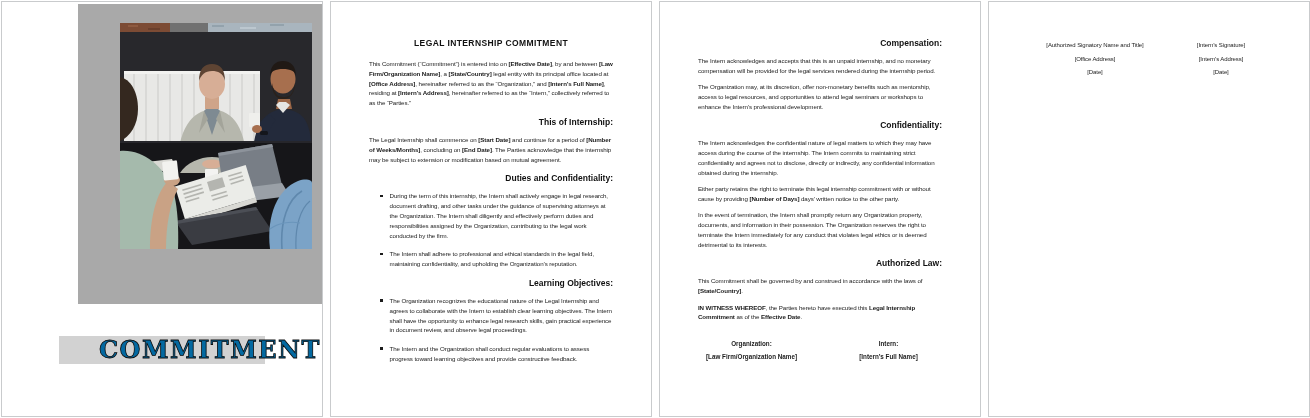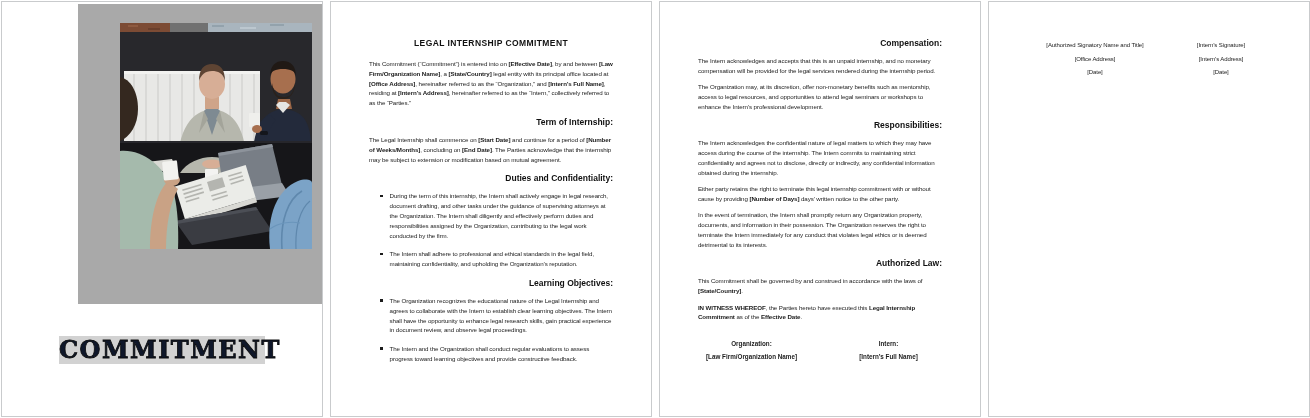--- a/index.html
+++ b/index.html
@@ -45,22 +45,22 @@
   .cover-l2 {
     top: 307px; font-size: 24px; line-height: 26px; letter-spacing: 1.5px;
     -webkit-text-stroke: 0.8px #0b0b0b;
   }
   .cover-l3-wrap {
     position: absolute; top: 334px; left: 50%; transform: translateX(-50%);
     width: 206px; height: 28px; background: #d2d2d2; text-align: center;
   }
   .cover-l3 {
     font-family: "DejaVu Serif", "Liberation Serif", serif;
-    font-weight: bold; color: #0f172a;
-    font-size: 24px; line-height: 28px; letter-spacing: 1.5px;
+    font-weight: bold; color: #0369a1;
+    font-size: 24px; line-height: 28px; letter-spacing: 1.5px; padding-left: 40px;
     -webkit-text-stroke: 0.8px #0b0b0b;
   }
 
   
   .content { padding: 36px 38px 0 38px; color: #1c1c1c; }
   .doc-title {
     margin: 0 0 11px 0;
     font-size: 8.5px; font-weight: bold; letter-spacing: 0.4px;
     text-align: center; color: #111;
   }
@@ -201,21 +201,21 @@
     </div>
     <div class="cover-l3-wrap">
       <span class="cover-l3">COMMITMENT</span>
     </div>
   </section>
 
   <section class="page">
     <div class="content">
       <h1 class="doc-title">LEGAL INTERNSHIP COMMITMENT</h1>
       <p class="p"><span>This Commitment (“Commitment”) is entered into on </span><span class="b">[Effective Date]</span><span>, by and between </span><span class="b">[Law Firm/Organization Name]</span><span>, a </span><span class="b">[State/Country]</span><span> legal entity with its principal office located at </span><span class="b">[Office Address]</span><span>, hereinafter referred to as the “Organization,” and </span><span class="b">[Intern’s Full Name]</span><span>, residing at </span><span class="b">[Intern’s Address]</span><span>, hereinafter referred to as the “Intern,” collectively referred to as the “Parties.”</span></p>
-      <h2 class="h">Term of Internship:</h2>
+      <h2 class="h">This of Internship:</h2>
       <p class="p"><span>The Legal Internship shall commence on </span><span class="b">[Start Date]</span><span> and continue for a period of </span><span class="b">[Number of Weeks/Months]</span><span>, concluding on </span><span class="b">[End Date]</span><span>. The Parties acknowledge that the internship may be subject to extension or modification based on mutual agreement.</span></p>
       <h2 class="h">Duties and Confidentiality:</h2>
       <div class="bullet">
         <span class="dot"></span>
         <span class="bt"><span>During the term of this internship, the Intern shall actively engage in legal research, document drafting, and other tasks under the guidance of supervising attorneys at the Organization. The Intern shall diligently and effectively perform duties and responsibilities assigned by the Organization, contributing to the legal work conducted by the firm.</span></span>
       </div>
       <div class="bullet">
         <span class="dot"></span>
         <span class="bt"><span>The Intern shall adhere to professional and ethical standards in the legal field, maintaining confidentiality, and upholding the Organization’s reputation.</span></span>
       </div>
@@ -229,21 +229,21 @@
         <span class="bt"><span>The Intern and the Organization shall conduct regular evaluations to assess progress toward learning objectives and provide constructive feedback.</span></span>
       </div>
     </div>
   </section>
 
   <section class="page">
     <div class="content">
       <h2 class="h" style="margin-top:0;">Compensation:</h2>
       <p class="p"><span>The Intern acknowledges and accepts that this is an unpaid internship, and no monetary compensation will be provided for the legal services rendered during the internship period.</span></p>
       <p class="p"><span>The Organization may, at its discretion, offer non-monetary benefits such as mentorship, access to legal resources, and opportunities to attend legal seminars or workshops to enhance the Intern’s professional development.</span></p>
-      <h2 class="h">Responsibilities:</h2>
+      <h2 class="h">Confidentiality:</h2>
       <p class="p"><span>The Intern acknowledges the confidential nature of legal matters to which they may have access during the course of the internship. The Intern commits to maintaining strict confidentiality and agrees not to disclose, directly or indirectly, any confidential information obtained during the internship.</span></p>
       <p class="p"><span>Either party retains the right to terminate this legal internship commitment with or without cause by providing </span><span class="b">[Number of Days]</span><span> days’ written notice to the other party.</span></p>
       <p class="p"><span>In the event of termination, the Intern shall promptly return any Organization property, documents, and information in their possession. The Organization reserves the right to terminate the Intern immediately for any conduct that violates legal ethics or is deemed detrimental to its interests.</span></p>
       <h2 class="h">Authorized Law:</h2>
       <p class="p"><span>This Commitment shall be governed by and construed in accordance with the laws of </span><span class="b">[State/Country]</span><span>.</span></p>
       <p class="p"><span class="b">IN WITNESS WHEREOF</span><span>, the Parties hereto have executed this </span><span class="b">Legal Internship Commitment</span><span> as of the </span><span class="b">Effective Date</span><span>.</span></p>
       <div class="sig-row">
         <div class="sig-col">
           <div class="sig-label">Organization:</div>
           <div class="sig-value">[Law Firm/Organization Name]</div>

